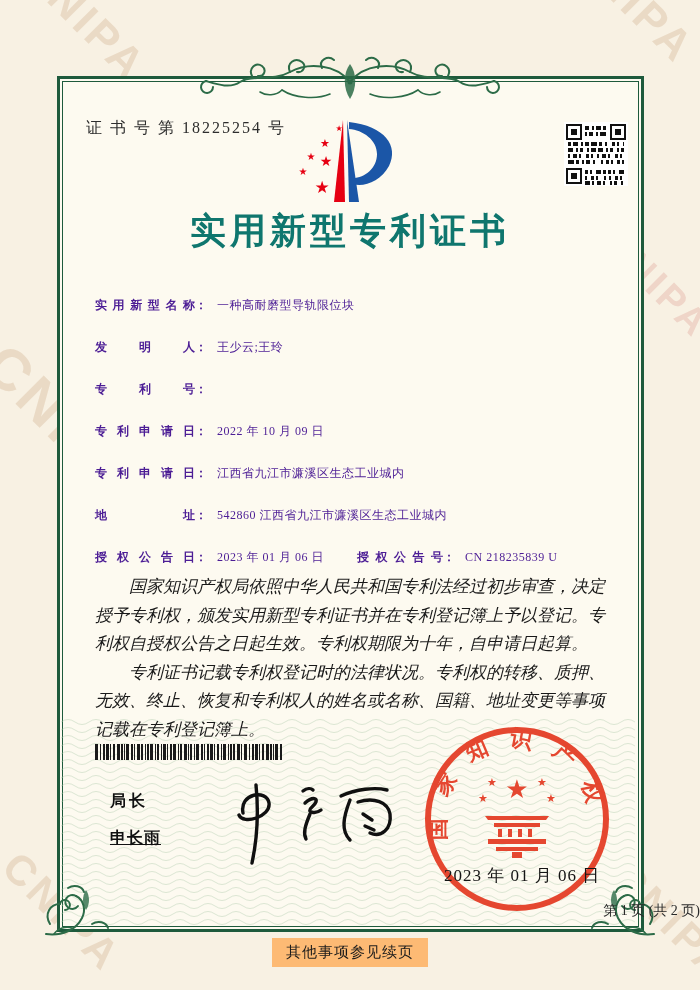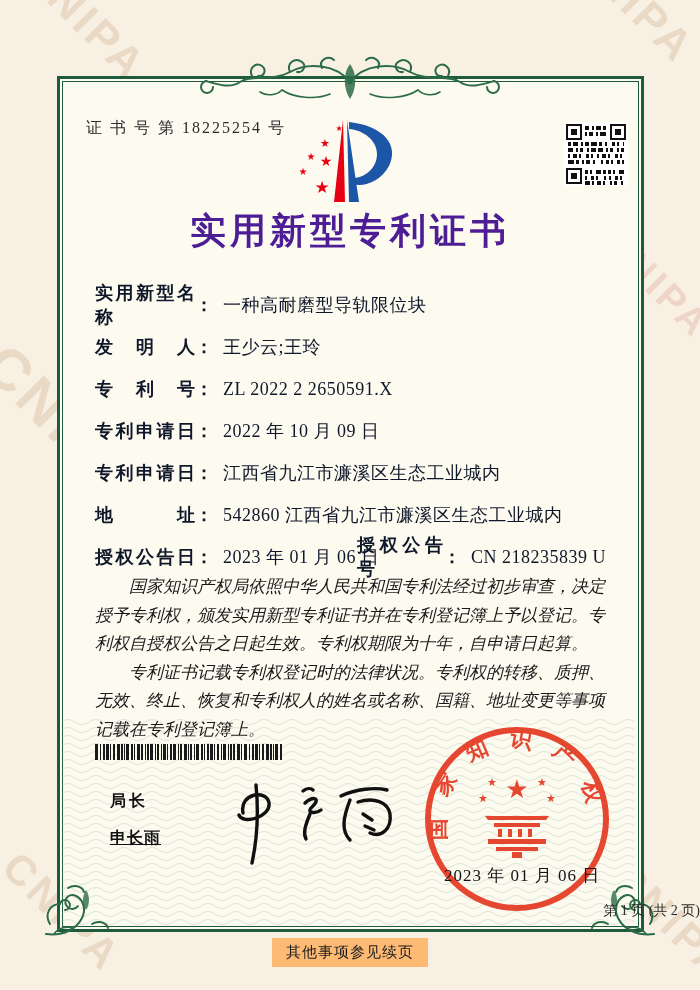--- a/index.html
+++ b/index.html
@@ -23,23 +23,23 @@
   .corner { position:absolute; width:74px; height:60px; }
   .corner.bl { left:40px; top:880px; }
   .corner.br { left:586px; top:880px; transform:scaleX(-1); }
 
   .cert-no { position:absolute; left:86px; top:118px; font-size:16px; color:#2d2d2d; letter-spacing:2px; }
 
   .logo { position:absolute; left:293px; top:106px; width:118px; height:102px; }
   .qr   { position:absolute; left:564px; top:122px; width:64px; height:64px; }
 
   .title { position:absolute; left:0; top:207px; width:700px; text-align:center;
-           font-size:36px; font-weight:700; color:#4c1d95; letter-spacing:4px; }
-
-  .fields { position:absolute; left:95px; top:284px; width:515px; font-size:18px; color:#0f172a; }
+           font-size:36px; font-weight:700; color:#0f766e; letter-spacing:4px; }
+
+  .fields { position:absolute; left:95px; top:284px; width:515px; font-size:12px; color:#4c1d95; }
   .frow { position:relative; height:42px; display:flex; align-items:center; }
   .fgroup { display:flex; align-items:center; }
   .fgroup.g2 { position:absolute; left:262px; top:0; height:42px; }
   .lbl { display:inline-block; width:100px; text-align:justify; text-align-last:justify; font-weight:600; }
   .lbl2 { width:86px; }
   .colon { font-weight:600; margin-right:10px; }
   .val { letter-spacing:.5px; white-space:nowrap; }
 
   .body-text { position:absolute; left:95px; top:573px; width:514px; font-size:17px; line-height:28.5px;
                color:#191919; font-style:italic; }
@@ -203,21 +203,20 @@
         <span class="val">一种高耐磨型导轨限位块</span>
     </div>
     <div class="frow">
       <span class="lbl">发明人</span>
         <span class="colon">：</span>
         <span class="val">王少云;王玲</span>
     </div>
     <div class="frow">
       <span class="lbl">专利号</span>
         <span class="colon">：</span>
-        <span class="val">ZL 2022 2 2650591.X</span>
     </div>
     <div class="frow">
       <span class="lbl">专利申请日</span>
         <span class="colon">：</span>
         <span class="val">2022 年 10 月 09 日</span>
     </div>
     <div class="frow">
       <span class="lbl">专利申请日</span>
         <span class="colon">：</span>
         <span class="val">江西省九江市濂溪区生态工业城内</span>

